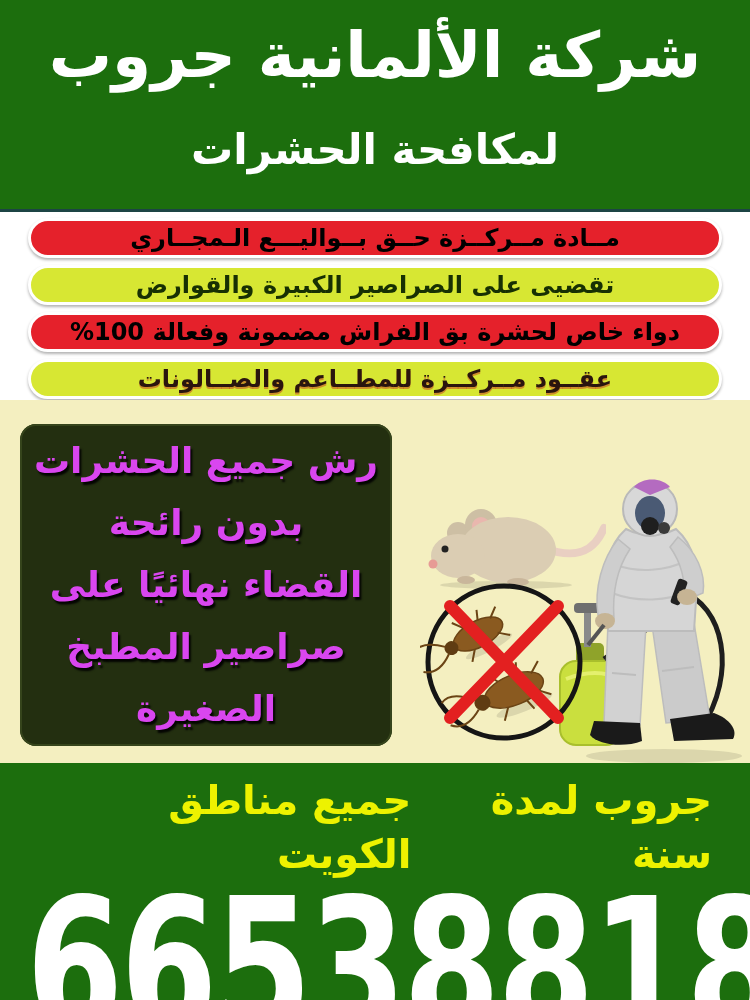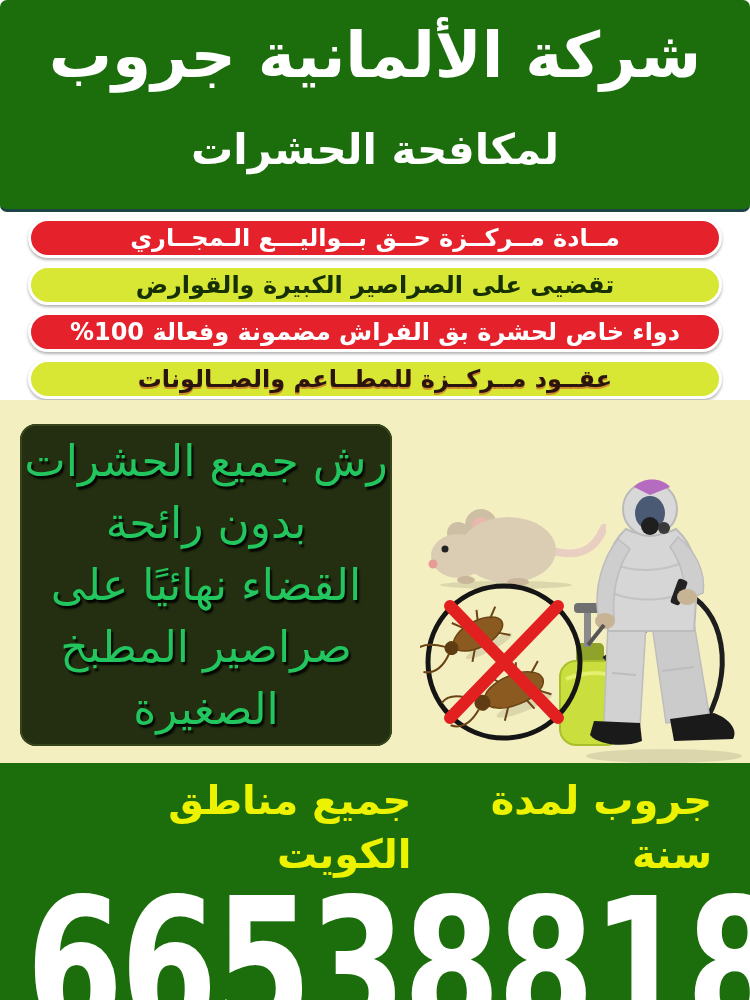--- a/index.html
+++ b/index.html
@@ -7,52 +7,51 @@
     position:relative;width:750px;height:1000px;margin:0 auto;
     background:#ffffff;overflow:hidden;
     font-family:"DejaVu Sans",sans-serif;
   }
   
   .header{
     position:absolute;top:0;left:0;width:750px;height:212px;
     background:#1c6e0d;border-bottom:3px solid #1c4444;
     color:#ffffff;text-align:center;font-weight:bold;direction:rtl;
     box-sizing:border-box;
-    border-radius:7px;
   }
   .header .l1{font-size:63px;line-height:96px;margin-top:8px;}
   .header .l2{font-size:42px;line-height:92px;}
   
   .banners{
     position:absolute;top:215px;left:0;width:750px;height:185px;
     background:#ffffff;padding-top:3px;box-sizing:border-box;
   }
   .pill{
     width:694px;height:40px;margin:0 auto 7px;border-radius:22px;
     border:3px solid #ffffff;box-sizing:border-box;
     display:flex;align-items:center;justify-content:center;
     direction:rtl;font-weight:bold;font-size:24px;
     box-shadow:0 2px 3px rgba(0,0,0,0.3);
   }
-  .pill-red{background:#e5212b;color:#ffffff;}
+  .pill-red{background:#e5212b;color:#000000;}
   .pill-lime{background:#d7e733;color:#173003;}
   .pill-lime2{background:#d7e733;color:#2a150e;text-shadow:0 2px 0 rgba(195,35,30,0.45);}
   
   .middle{
     position:absolute;top:400px;left:0;width:750px;height:363px;
     background:#f4efc0;
   }
   .offer-box{
     position:absolute;left:20px;top:24px;width:372px;height:322px;
     background:#232f10;border-radius:16px;
     display:flex;flex-direction:column;justify-content:center;
     text-align:center;direction:rtl;box-shadow:0 0 0 2px #36451c inset;
   }
   .offer-line{
-    font-size:44px;font-weight:normal;color:#22c55e;line-height:62px;
+    font-size:36px;font-weight:bold;color:#d946ef;line-height:62px;
     text-shadow:2px 3px 2px rgba(0,0,0,0.9);
   }
   .side-title{
     position:absolute;left:398px;top:12px;width:334px;text-align:center;
     font-size:43px;font-weight:bold;color:#d9201d;direction:rtl;
   }
   .img-abs{position:absolute;}
   
   .footer{
     position:absolute;top:763px;left:0;width:750px;height:237px;

